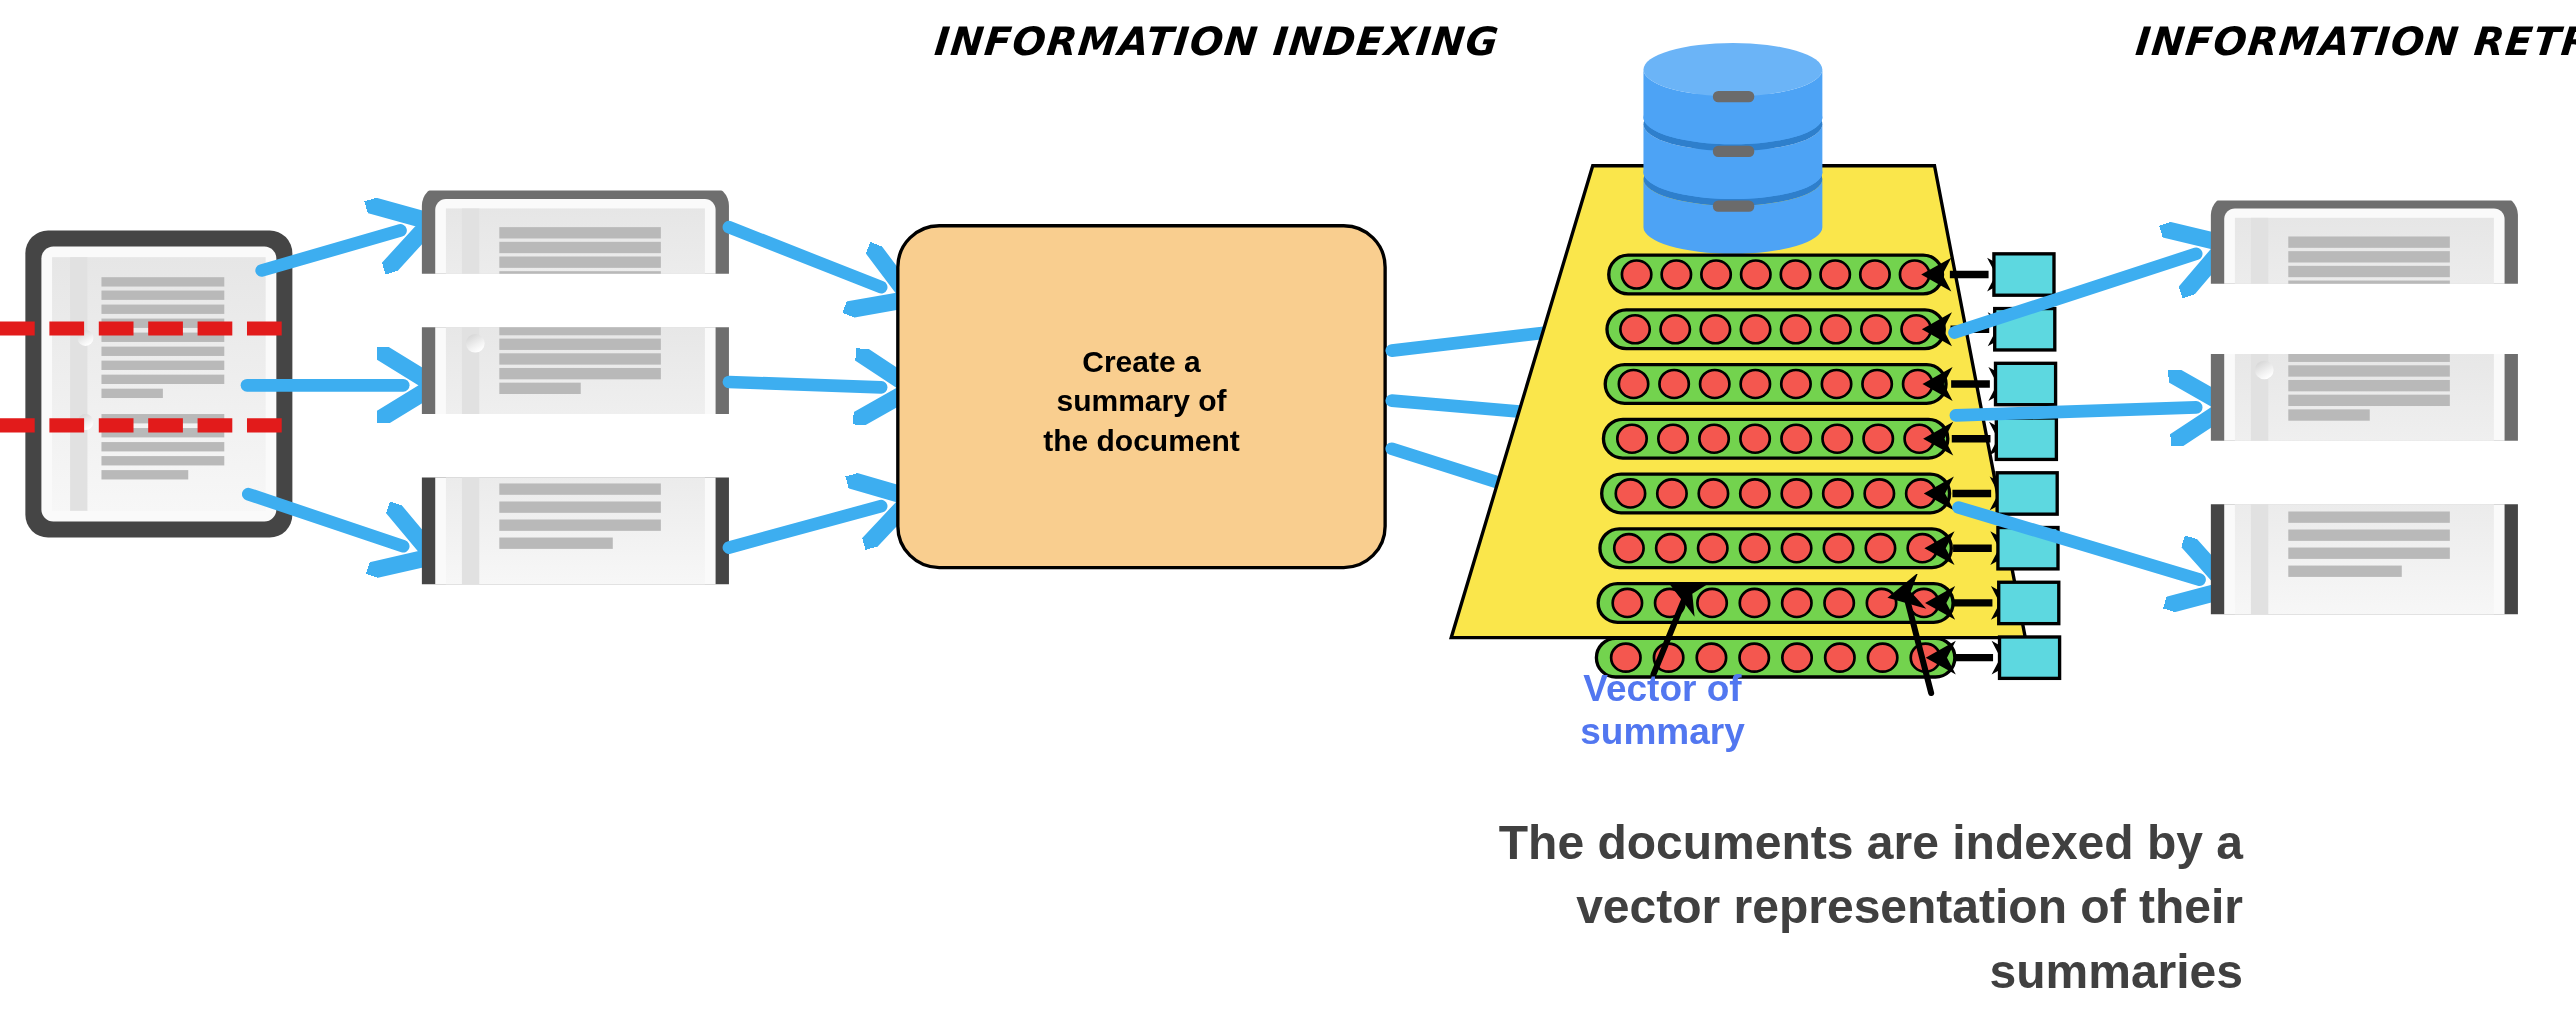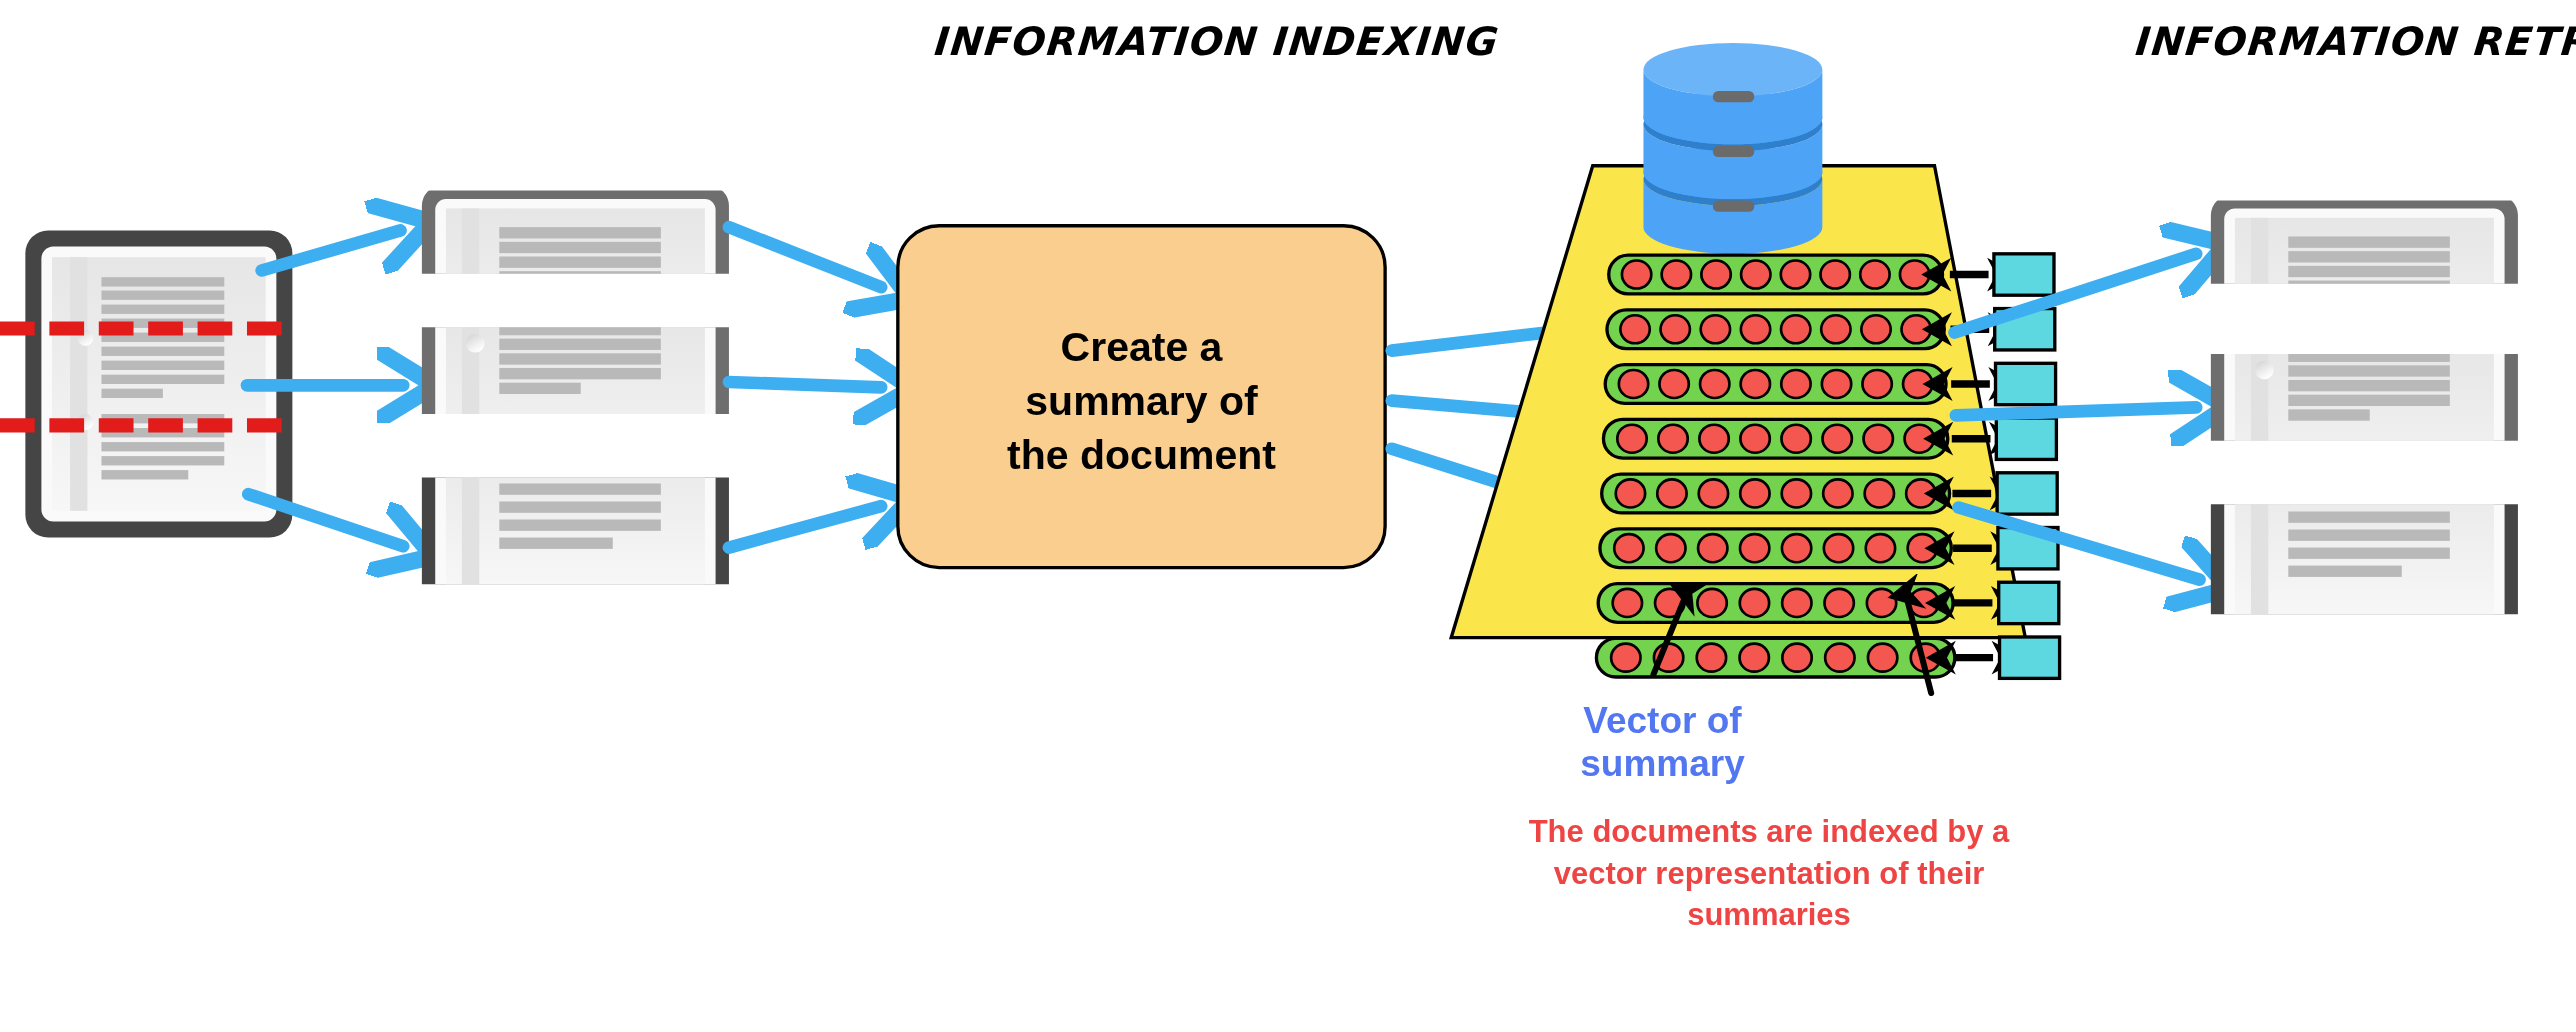--- a/index.html
+++ b/index.html
@@ -45,51 +45,51 @@
     left: 898px;
     top: 234px;
     width: 487px;
     height: 334px;
     display: flex;
     align-items: center;
     justify-content: center;
     text-align: center;
     font-family: "Liberation Sans", sans-serif;
     font-weight: 700;
-    font-size: 41px;
+    font-size: 30px;
     line-height: 1.32;
     color: #000000;
     white-space: pre-line;
     pointer-events: none;
   }
 
   .blue-label {
     position: absolute;
     font-family: "Liberation Sans", sans-serif;
     font-weight: 700;
     font-size: 37px;
     line-height: 1.16;
     color: #5277F0;
     text-align: center;
     white-space: pre-line;
   }
-  #lbl-vector { left: 1549px; top: 668px; width: 227px; margin-top: 32px; }
+  #lbl-vector { left: 1549px; top: 668px; width: 227px; }
   #lbl-document { left: 1839px; top: 698px; width: 267px; }
 
   #caption {
     position: absolute;
     left: 1295px;
     top: 811px;
     width: 948px;
-    text-align: center;
+    text-align: right;
     font-family: "Liberation Sans", sans-serif;
     font-weight: 700;
-    font-size: 31px;
+    font-size: 48px;
     line-height: 1.34;
-    color: #ef4444;
+    color: #404040;
     white-space: pre-line;
   }
 </style>
 </head>
 <body>
 
 <div id="canvas">
 
   <svg id="diagram" viewBox="0 0 3859 1547" xmlns="http://www.w3.org/2000/svg">
     <defs>

